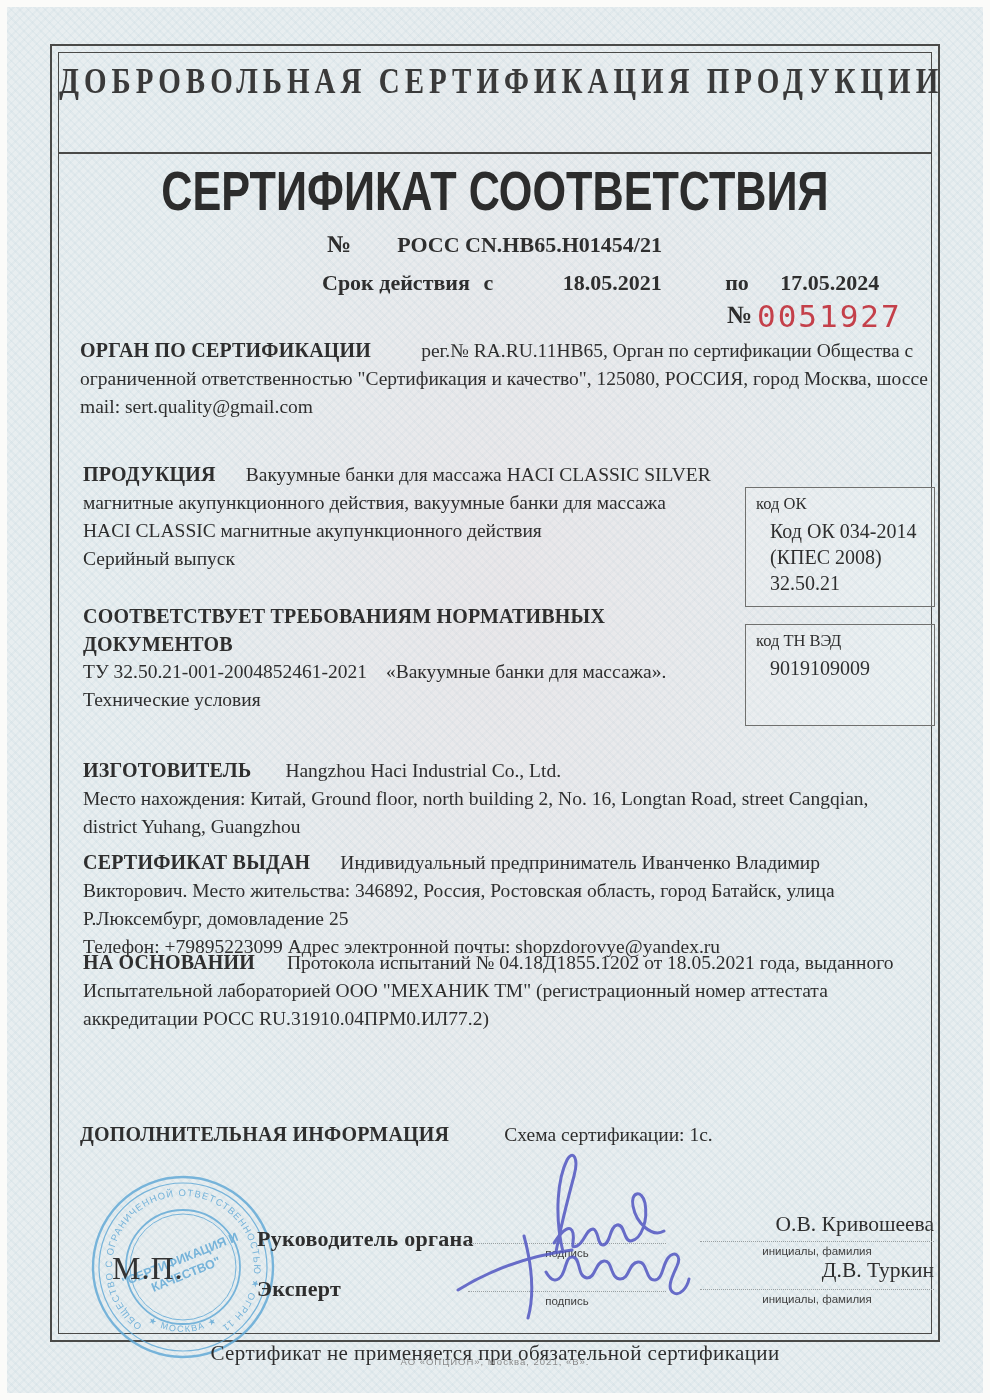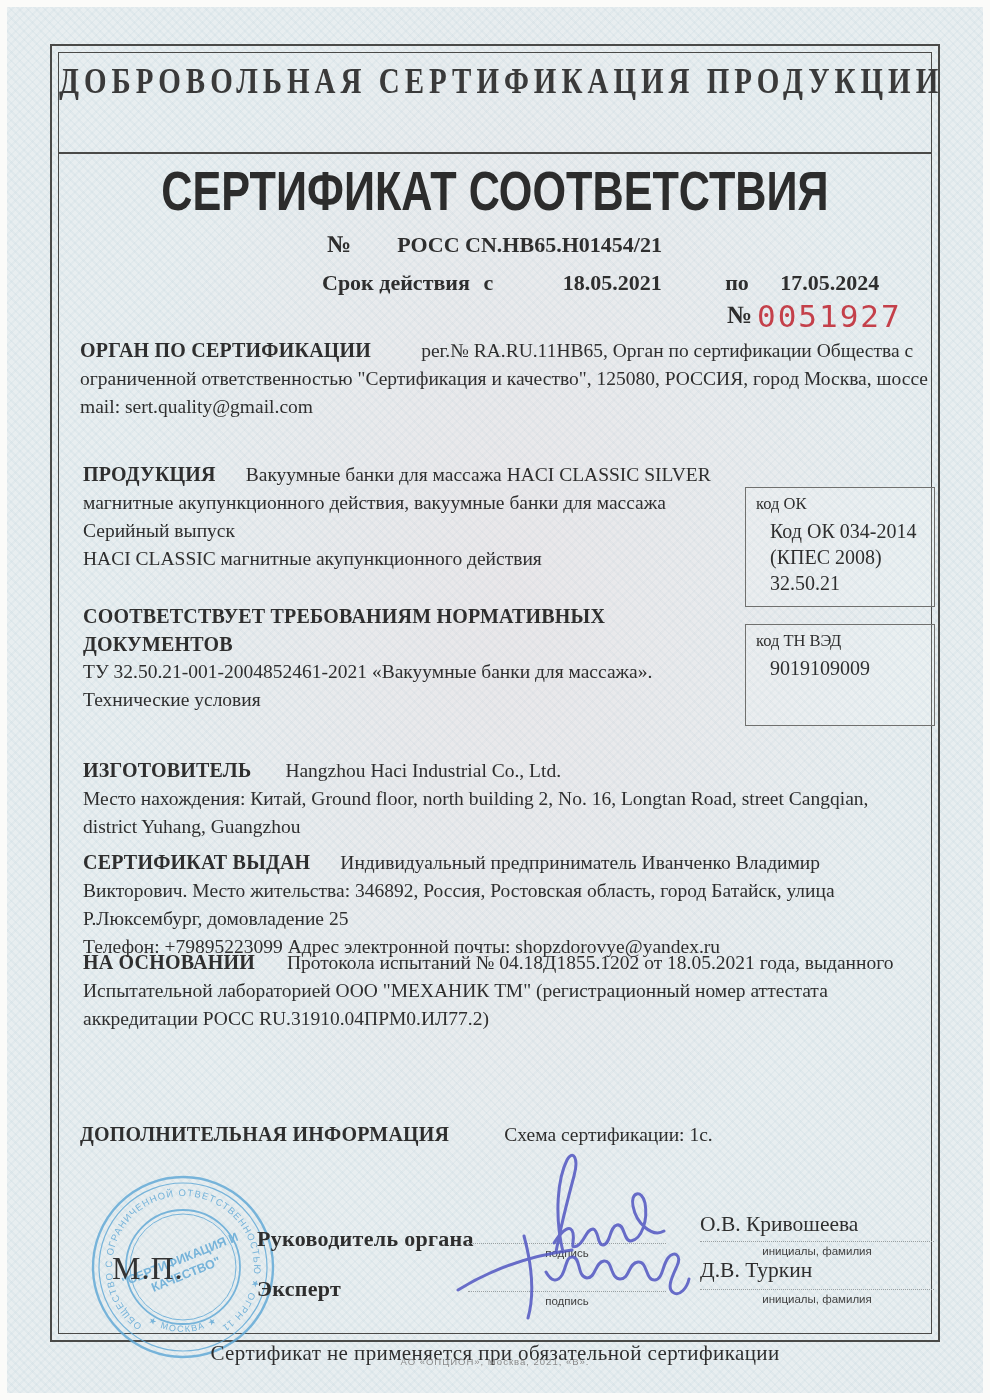--- a/index.html
+++ b/index.html
@@ -37,21 +37,21 @@
     font-size:31px;color:#c4404a;letter-spacing:2px;font-weight:normal;
   }
   .sec{font-size:19.5px;line-height:28px;}
   .sec .lbl{font-weight:bold;font-size:20px;letter-spacing:0.2px;}
   .kodbox{border:1px solid #70706e;background:rgba(255,255,255,0.12);}
   .kodbox .klabel{font-size:16.5px;padding:6px 0 0 10px;}
   .kodbox .kval{font-size:20px;line-height:26px;padding:4px 8px 0 24px;}
   .sig-label{font-size:22px;font-weight:bold;letter-spacing:0.3px;}
   .dotline{border-bottom:1.4px dotted #9aa0a2;height:1px;}
   .caption{font-family:"Liberation Sans", sans-serif;font-size:11.5px;color:#3f3f3f;}
-  .sig-name{font-size:21.5px;text-align:left;}
+  .sig-name{font-size:21.5px;text-align:right;}
   .mp{font-size:32px;letter-spacing:1px;color:#333;}
   .bottom-note{left:59px;top:1306px;width:872px;text-align:center;font-size:21px;letter-spacing:0.4px;margin-top:35px;}
   .footer{left:0;top:1356px;width:990px;text-align:center;font-family:"Liberation Sans", sans-serif;
     font-size:9.5px;color:#8a8a8a;letter-spacing:1px;}
   .stamp-svg{left:83px;top:1167px;opacity:0.82;}
   .sig-svg{left:0;top:0;pointer-events:none;}
 </style>
 </head>
 <body>
 
@@ -81,34 +81,34 @@
 
   <div class="abs sec" style="left:80px;top:336px;width:856px;">
     <span class="lbl" style="margin-right:50px">ОРГАН ПО СЕРТИФИКАЦИИ</span><span>рег.№ RA.RU.11НВ65, Орган по сертификации Общества с</span>
     <div>ограниченной ответственностью "Сертификация и качество", 125080, РОССИЯ, город Москва, шоссе</div>
     <div>mail: sert.quality@gmail.com</div>
   </div>
 
   <div class="abs sec" style="left:83px;top:460px;width:640px;">
     <span class="lbl" style="margin-right:30px">ПРОДУКЦИЯ</span><span>Вакуумные банки для массажа HACI CLASSIC SILVER</span>
     <div>магнитные акупункционного действия, вакуумные банки для массажа</div>
+    <div>HACI CLASSIC магнитные акупункционного действия</div>
     <div>Серийный выпуск</div>
-    <div>HACI CLASSIC магнитные акупункционного действия</div>
   </div>
 
   <div class="abs kodbox" style="left:745px;top:487px;width:188px;height:118px;">
     <div class="klabel">код ОК</div>
     <div class="kval">Код ОК 034-2014 (КПЕС 2008) 32.50.21</div>
   </div>
 
   <div class="abs sec" style="left:83px;top:602px;width:660px;">
     <div class="lbl">СООТВЕТСТВУЕТ ТРЕБОВАНИЯМ НОРМАТИВНЫХ ДОКУМЕНТОВ</div>
     <div>
       <span>ТУ 32.50.21-001-2004852461-2021</span>
-      <span style="">«Вакуумные банки для массажа».</span>
+      <span style="margin-left:14px">«Вакуумные банки для массажа».</span>
     </div>
     <div>Технические условия</div>
   </div>
 
   <div class="abs kodbox" style="left:745px;top:624px;width:188px;height:100px;">
     <div class="klabel">код ТН ВЭД</div>
     <div class="kval">9019109009</div>
   </div>
 
   <div class="abs sec" style="left:83px;top:756px;width:850px;">

